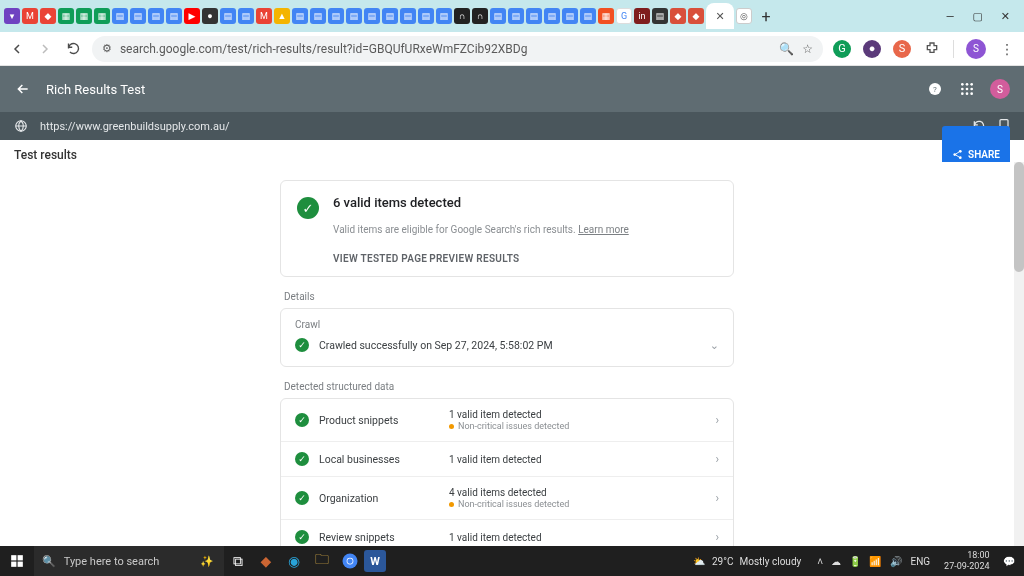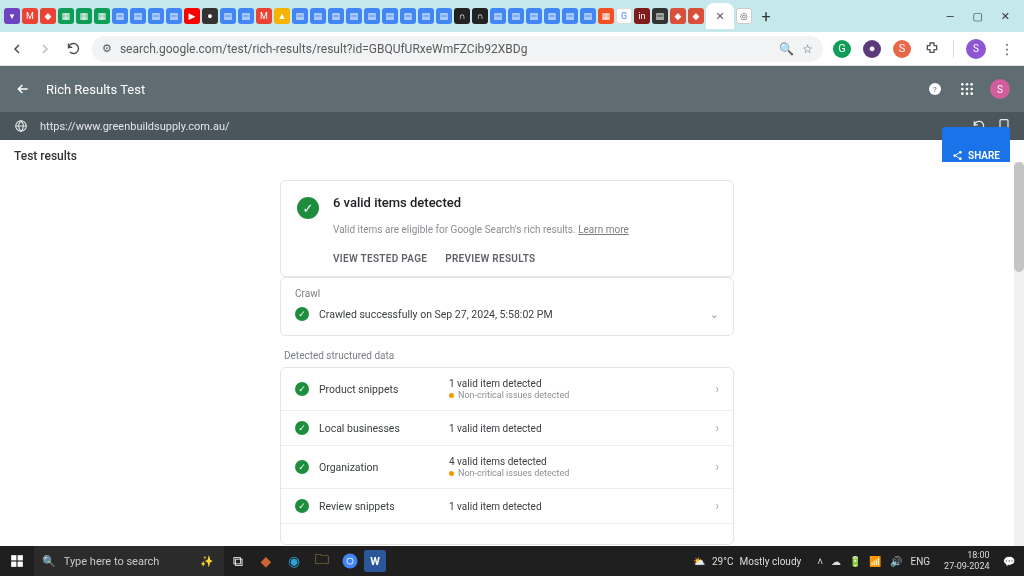--- a/index.html
+++ b/index.html
@@ -17,35 +17,35 @@
     .right-ext{display:flex;gap:12px;align-items:center;}
     .ext-ico{width:18px;height:18px;border-radius:50%;display:flex;align-items:center;justify-content:center;font-size:11px;}
     .avatar{width:20px;height:20px;border-radius:50%;background:#8e55d4;color:#fff;font-size:10px;display:flex;align-items:center;justify-content:center;}
     
     .apphdr{height:46px;background:#5f6c72;display:flex;align-items:center;padding:0 14px;color:#fff;font-size:13px;gap:14px;}
     .apphdr .spacer{flex:1;}
     .apphdr .rico{width:18px;height:18px;display:flex;align-items:center;justify-content:center;font-size:14px;}
     .apphdr .sav{width:20px;height:20px;border-radius:50%;background:#d25d9c;color:#fff;font-size:10px;display:flex;align-items:center;justify-content:center;}
     .urlbar{height:28px;background:#4a565c;display:flex;align-items:center;padding:0 14px;color:#e4e7e9;font-size:11px;gap:12px;}
     .urlbar .spacer{flex:1;}
-    .resultbar{height:34px;background:#fff;border-bottom:3px solid #0369a1;display:flex;align-items:center;padding:0 14px;font-size:12px;color:#333;}
+    .resultbar{height:34px;background:#fff;border-bottom:5px solid #0369a1;display:flex;align-items:center;padding:0 14px;font-size:12px;color:#333;}
     .resultbar .spacer{flex:1;}
     .sharebtn{background:#1a73e8;color:#fff;font-size:10px;font-weight:600;padding:23px 10px;border-radius:3px;display:flex;align-items:center;gap:5px;}
     
     .stage{position:absolute;top:162px;left:0;right:10px;bottom:30px;overflow:hidden;background:#fff;}
     .scroll-track{position:absolute;right:0;top:162px;bottom:30px;width:10px;background:#f1f1f1;}
     .scroll-thumb{position:absolute;right:0;top:162px;width:10px;height:110px;background:#c4c4c4;border-radius:5px;}
     .col{width:454px;margin:18px auto 0;}
     .card{background:#fff;border:1px solid #e4e4e4;border-radius:6px;}
     .summary{padding:14px 16px 10px;display:flex;gap:14px;}
     .check-lg{width:22px;height:22px;border-radius:50%;background:#1e8e3e;display:flex;align-items:center;justify-content:center;color:#fff;font-size:13px;flex-shrink:0;margin-top:2px;}
     .summary h2{font-size:13px;font-weight:500;color:#202124;margin-bottom:14px;}
     .summary p{font-size:10px;color:#8a8e92;}
     .summary a{color:#7c8084;text-decoration:underline;}
-    .cardactions{display:flex;gap:18px;padding:8px 16px 12px 52px;font-size:10px;font-weight:600;color:#5f6368;letter-spacing:.3px;}
+    .cardactions{display:flex;gap:2px;padding:8px 16px 12px 52px;font-size:10px;font-weight:600;color:#5f6368;letter-spacing:.3px;}
     .section-label{font-size:10px;color:#7a7e82;margin:14px 0 6px 4px;}
     .crawlcard{padding:10px 14px 14px;}
     .crawlcard .lbl{font-size:10px;color:#7a7e82;margin-bottom:8px;}
     .crawlrow{display:flex;align-items:center;gap:10px;font-size:10.5px;color:#3c4043;}
     .check-sm{width:14px;height:14px;border-radius:50%;background:#1e8e3e;display:flex;align-items:center;justify-content:center;color:#fff;font-size:9px;flex-shrink:0;}
     .crawlrow .chev{margin-left:auto;color:#9aa0a6;font-size:11px;}
     .itemrow{display:flex;align-items:center;padding:10px 14px;border-top:1px solid #eee;gap:10px;}
     .itemrow:first-child{border-top:none;}
     .itemrow .name{font-size:10.5px;color:#3c4043;width:120px;}
     .itemrow .meta{font-size:10px;color:#3c4043;}
@@ -236,20 +236,21 @@
           <h2>6 valid items detected</h2>
           <p><span>Valid items are eligible for Google Search's rich results. </span><a href="#">Learn more</a></p>
         </div>
       </div>
       <div class="cardactions">
         <span>VIEW TESTED PAGE</span>
         <span>PREVIEW RESULTS</span>
       </div>
     </div>
 
+    <div class="section-label">Details</div>
     <div class="card crawlcard">
       <div class="lbl">Crawl</div>
       <div class="crawlrow">
         <div class="check-sm">✓</div>
         <span>Crawled successfully on Sep 27, 2024, 5:58:02 PM</span>
         <span class="chev">⌄</span>
       </div>
     </div>
 
     <div class="section-label">Detected structured data</div>

